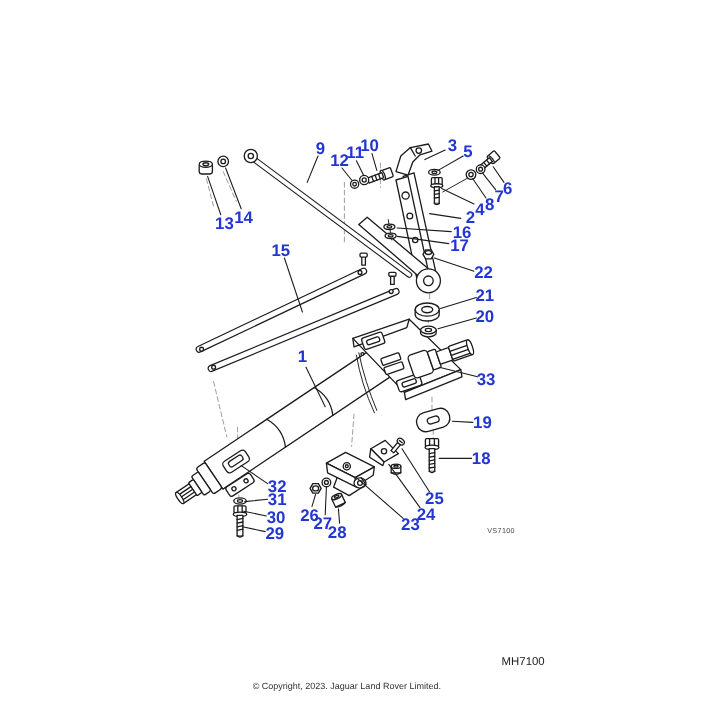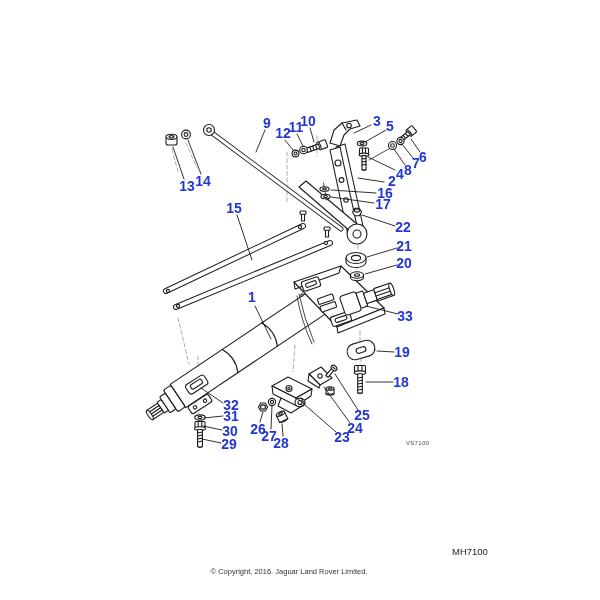--- a/index.html
+++ b/index.html
@@ -5,21 +5,21 @@
   html,body{margin:0;padding:0;width:600px;height:600px;background:#fff;overflow:hidden;}
   body{position:relative;font-family:"Liberation Sans",sans-serif;}
   .canvas{position:absolute;inset:0;width:600px;height:600px;background:var(--page-bg,#fff);}
   #diagram-svg{position:absolute;left:0;top:0;}
   #artwork{stroke:var(--line-color,#1c1c1c);stroke-width:1.1;fill:none;stroke-linejoin:round;stroke-linecap:round;}
   .ghost{stroke:var(--ghost-color,#9a9a9a);stroke-width:0.8;stroke-dasharray:4 2.5;}
   .thin{stroke-width:0.8;}
   .leader{stroke:var(--line-color,#1c1c1c);stroke-width:0.9;}
   .callout{font:bold 14px "Liberation Sans",sans-serif;fill:var(--callout-color,#2236d2);stroke:none;}
   .inner-code{position:absolute;left:406px;top:440px;font-size:6px;letter-spacing:.3px;color:#4a4a4a;}
-  .sheet-code{position:absolute;left:452px;top:546px;font-size:9.5px;color:#222;}
+  .sheet-code{position:absolute;left:418px;top:546px;font-size:9.5px;color:#222;}
   .copyright{position:absolute;left:0;top:567px;width:578px;text-align:center;font-size:7.5px;color:#333;}
 </style>
 </head>
 <body>
 
 <div class="canvas">
 
 <svg id="diagram-svg" width="600" height="600" viewBox="0 0 600 600">
   <g id="artwork">
 
@@ -357,15 +357,15 @@
           <text x="230" y="436" text-anchor="middle" class="callout">30</text>
           <text x="231" y="421" text-anchor="middle" class="callout">31</text>
           <text x="231" y="410" text-anchor="middle" class="callout">32</text>
           <text x="405" y="321" text-anchor="middle" class="callout">33</text>
         </g>
   </g>
 </svg>
 
 <div class="inner-code">VS7100</div>
 <div class="sheet-code">MH7100</div>
-<div class="copyright">© Copyright, 2016. Jaguar Land Rover Limited.</div>
+<div class="copyright">© Copyright, 2023. Jaguar Land Rover Limited.</div>
 
 </div>
 
 </body></html>

